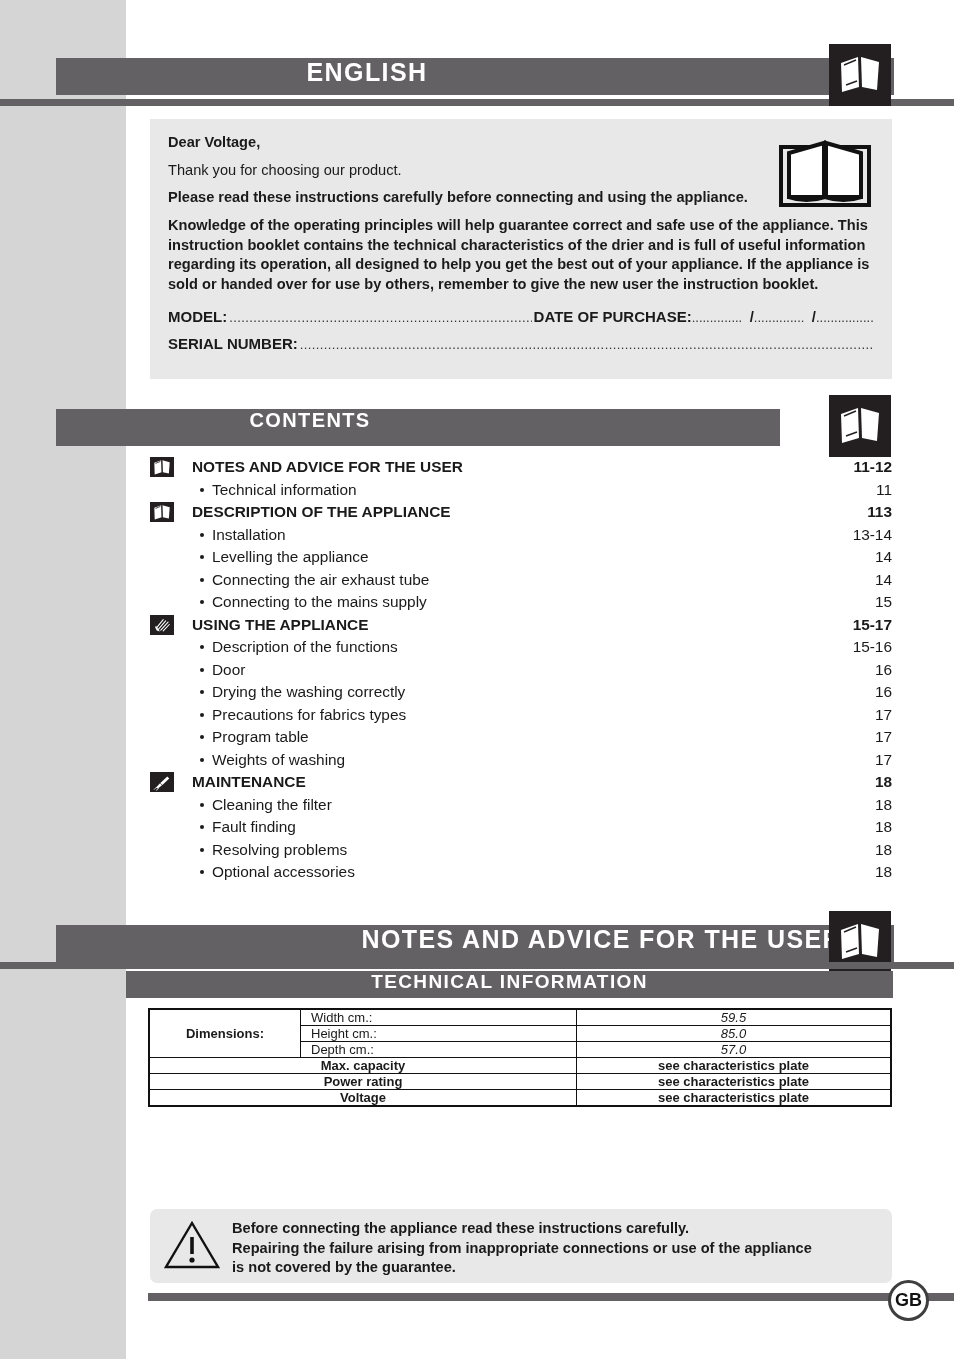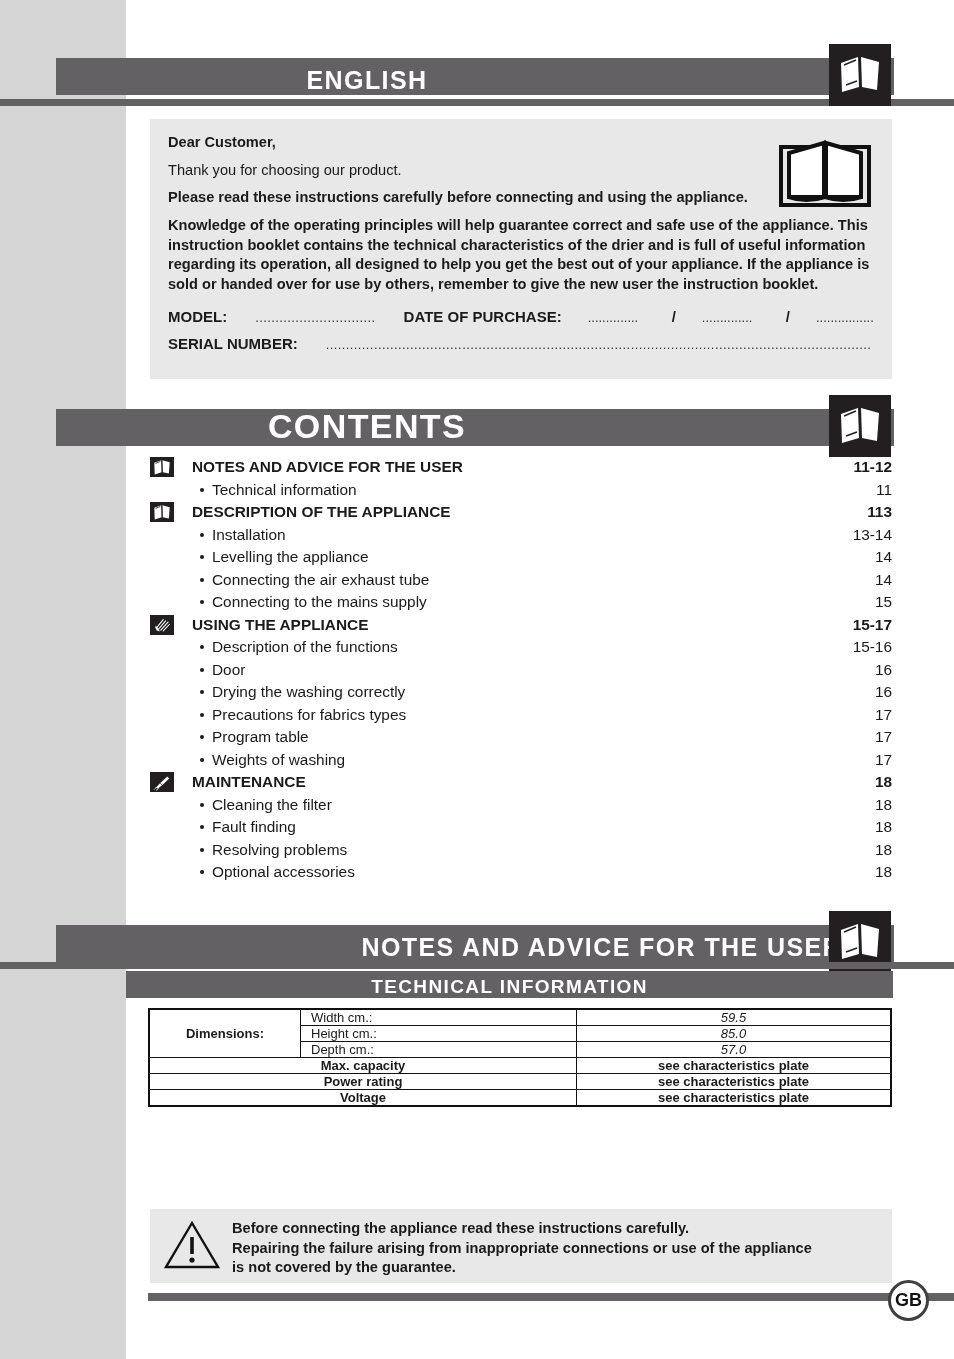--- a/index.html
+++ b/index.html
@@ -22,21 +22,21 @@
   }
 
   
   .band {
     position: absolute;
     background: #636163;
     color: #ffffff;
     font-weight: bold;
     letter-spacing: 1.4px;
     display: flex;
-    align-items: flex-end;
+    align-items: flex-start;
   }
   .thin-rule {
     position: absolute;
     background: #636163;
   }
   .icon-square {
     position: absolute;
     background: #231f20;
     display: flex; align-items: center; justify-content: center;
   }
@@ -69,40 +69,39 @@
   #info-box p.bold { font-weight: bold; }
   #info-box p.para { line-height: 1.34; margin-bottom: 14px; font-weight: bold; }
   #book-outline-icon {
     position: absolute; right: 20px; top: 12px;
     width: 94px; height: 78px;
   }
   .field-row {
     display: flex; align-items: baseline;
     font-size: 15px; font-weight: bold;
     margin-top: 10px;
-    gap: 26px;
   }
   .field-label { white-space: nowrap; }
   .dots {
     flex: 1 1 auto;
     overflow: hidden;
     white-space: nowrap;
     font-weight: normal;
     font-size: 13px;
     letter-spacing: 0.4px;
     color: #333;
     margin: 0 2px;
   }
   .dots-fixed { flex: 0 0 auto; width: 58px; overflow: hidden; white-space: nowrap;
                 font-weight: normal; font-size: 13px; color: #333; }
 
   
   #contents-band {
-    left: 56px; top: 409px; width: 838px; height: 37px;
-    justify-content: center; font-size: 34px;
+    left: 56px; top: 409px; width: 724px; height: 37px;
+    justify-content: center; font-size: 20px;
   }
   #contents-band .band-text { transform: translateX(-108px); }
   #contents-icon-square { left: 829px; top: 395px; width: 62px; height: 62px; }
 
   
   #contents-list {
     position: absolute; left: 150px; top: 456px;
     width: 742px;
   }
   .toc-row {
@@ -173,20 +172,21 @@
     border-right: 1.5px solid #111;
   }
   td.spec-value { text-align: center; font-weight: bold; }
 
   
   #warning-box {
     position: absolute; left: 150px; top: 1209px;
     width: 742px; height: 74px;
     background: #e8e8e8;
     box-sizing: border-box;
+    border-radius: 7px;
   }
   #warning-icon {
     position: absolute; left: 14px; top: 11px;
     width: 56px; height: 50px;
   }
   #warning-text {
     position: absolute; left: 82px; top: 10px; right: 8px;
     font-size: 14.6px; font-weight: bold; line-height: 1.35;
   }
 
@@ -223,21 +223,21 @@
 </div>
 <div id="page-number">11</div>
 
 <div id="info-box">
   <svg id="book-outline-icon" viewBox="0 0 94 78">
     <rect x="3" y="16" width="88" height="58" fill="none" stroke="#111" stroke-width="4"></rect>
     <path d="M11 22 L11 66 L46 66 L46 12 L11 22 Z" fill="#ffffff" stroke="#111" stroke-width="4"></path>
     <path d="M83 22 L83 66 L48 66 L48 12 L83 22 Z" fill="#ffffff" stroke="#111" stroke-width="4"></path>
     <path d="M11 66 Q28 72 47 66 Q66 72 83 66" fill="none" stroke="#111" stroke-width="4"></path>
   </svg>
-  <p class="bold">Dear Customer,</p>
+  <p class="bold">Dear Voltage,</p>
   <p>Thank you for choosing our product.</p>
   <p class="bold">Please read these instructions carefully before connecting and using the appliance.</p>
   <p class="para">Knowledge of the operating principles will help guarantee correct and safe use of the appliance. This instruction booklet contains the technical characteristics of the drier and is full of useful information regarding its operation, all designed to help you get the best out of your appliance. If the appliance is sold or handed over for use by others, remember to give the new user the instruction booklet.</p>
 
   <div class="field-row">
     <span class="field-label">MODEL:</span>
     <span class="dots">....................................................................................................................................</span>
     <span class="field-label">DATE OF PURCHASE:</span>
     <span class="dots-fixed">..............</span>
     <span class="field-label">/</span>

